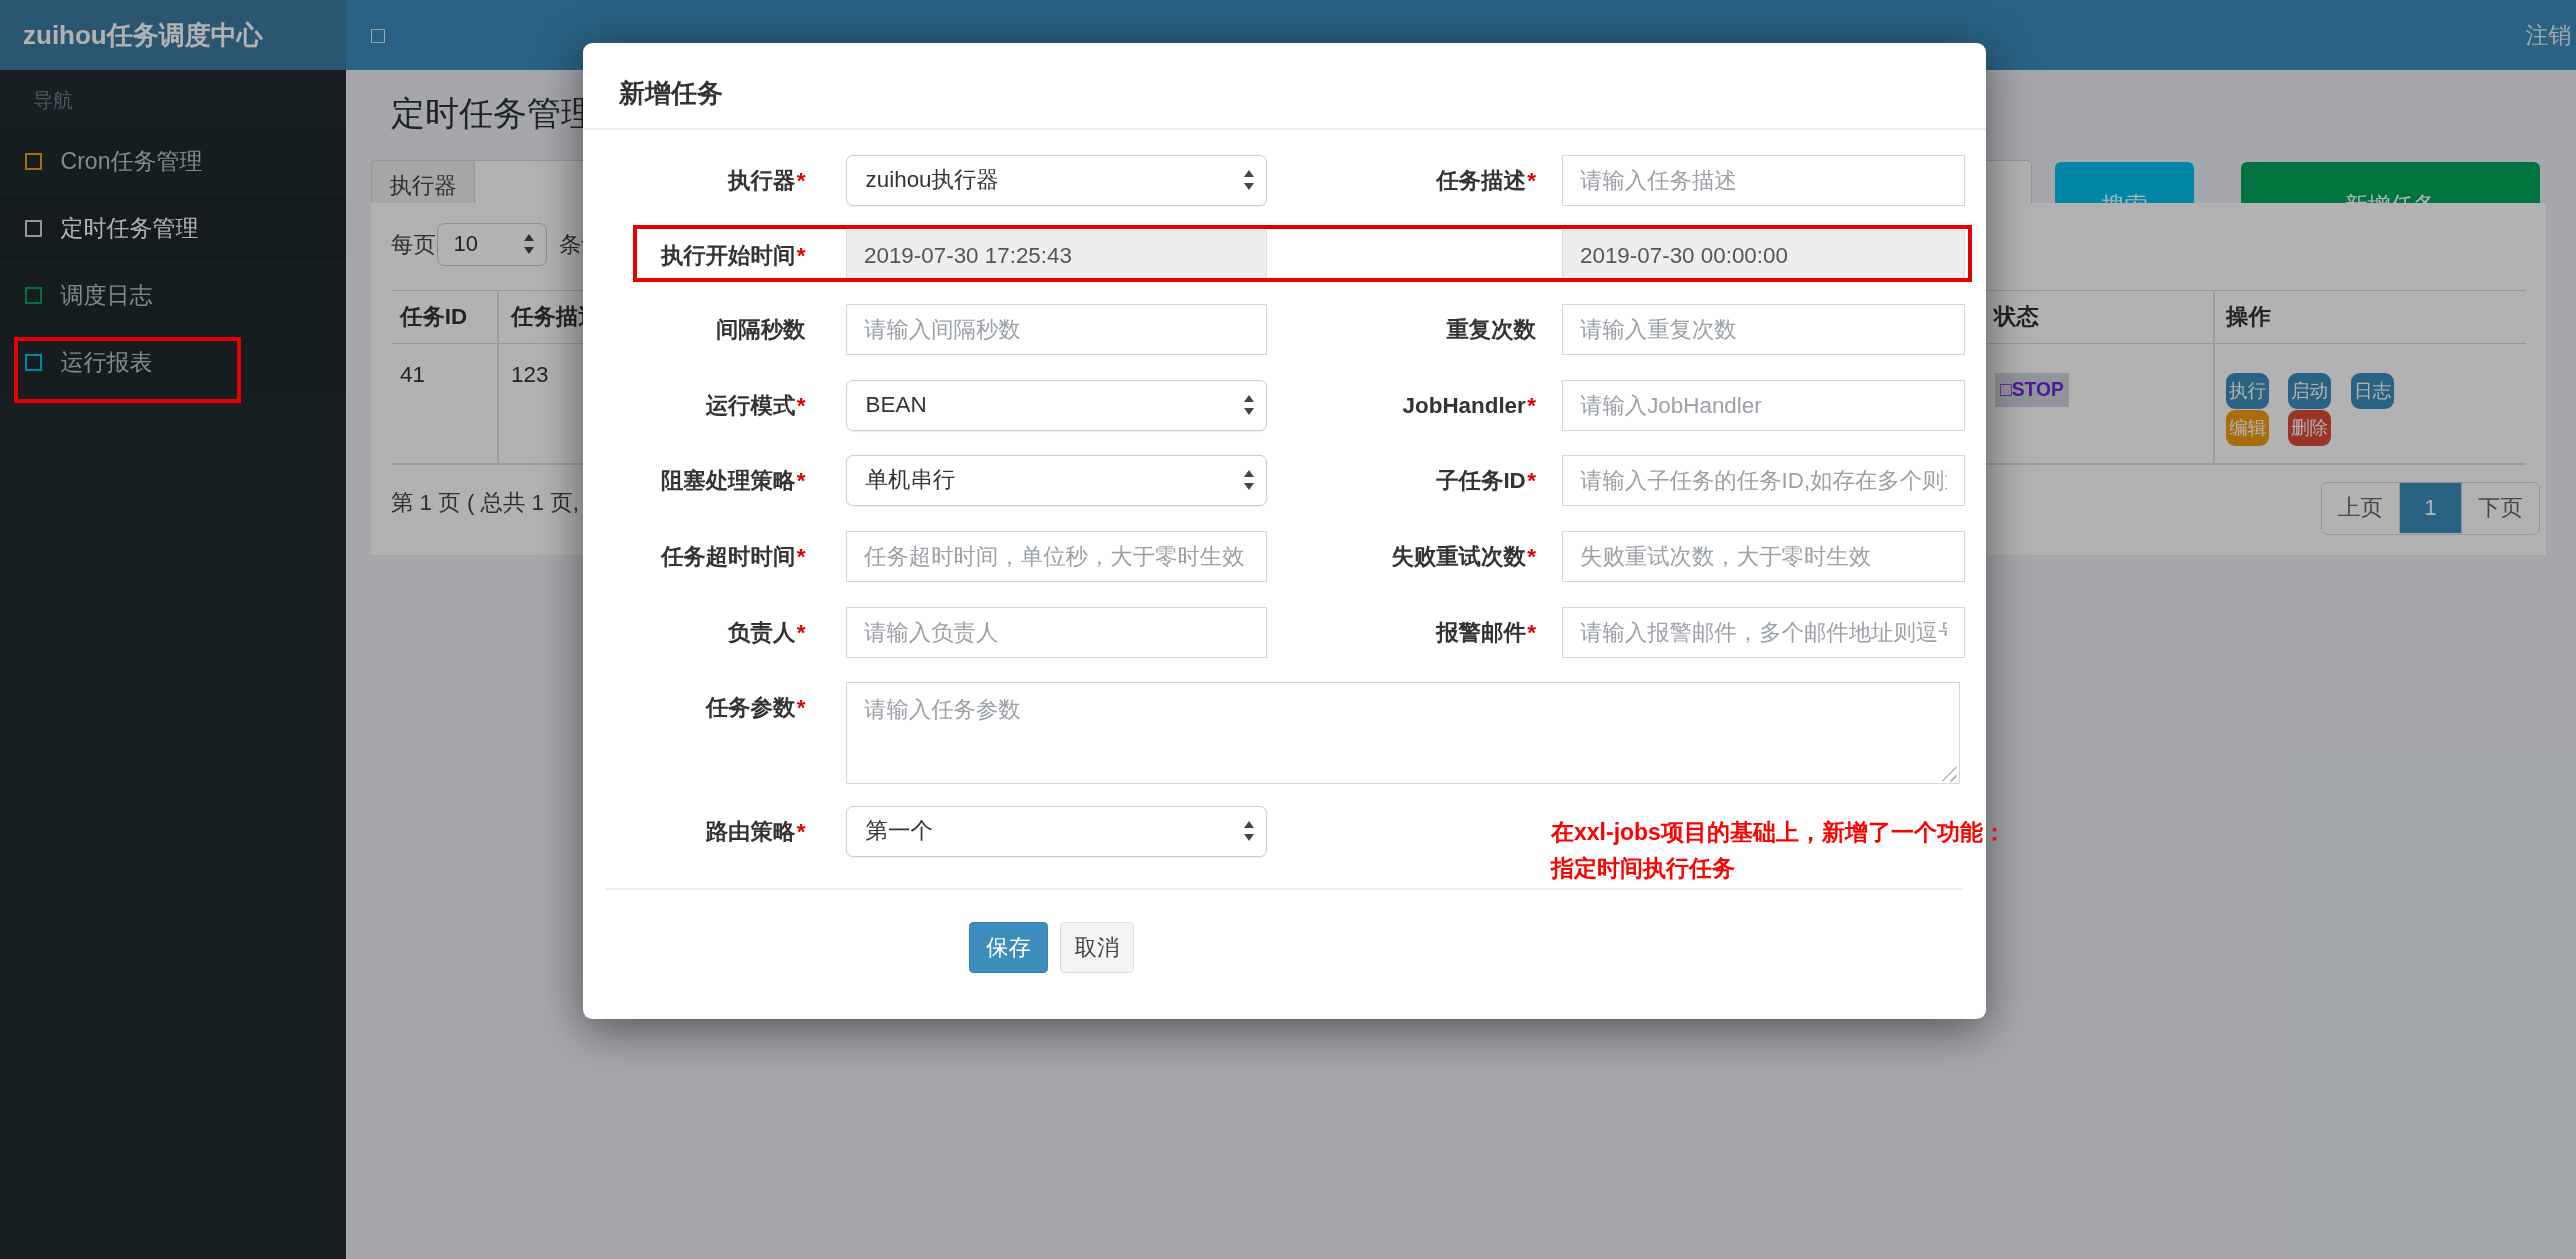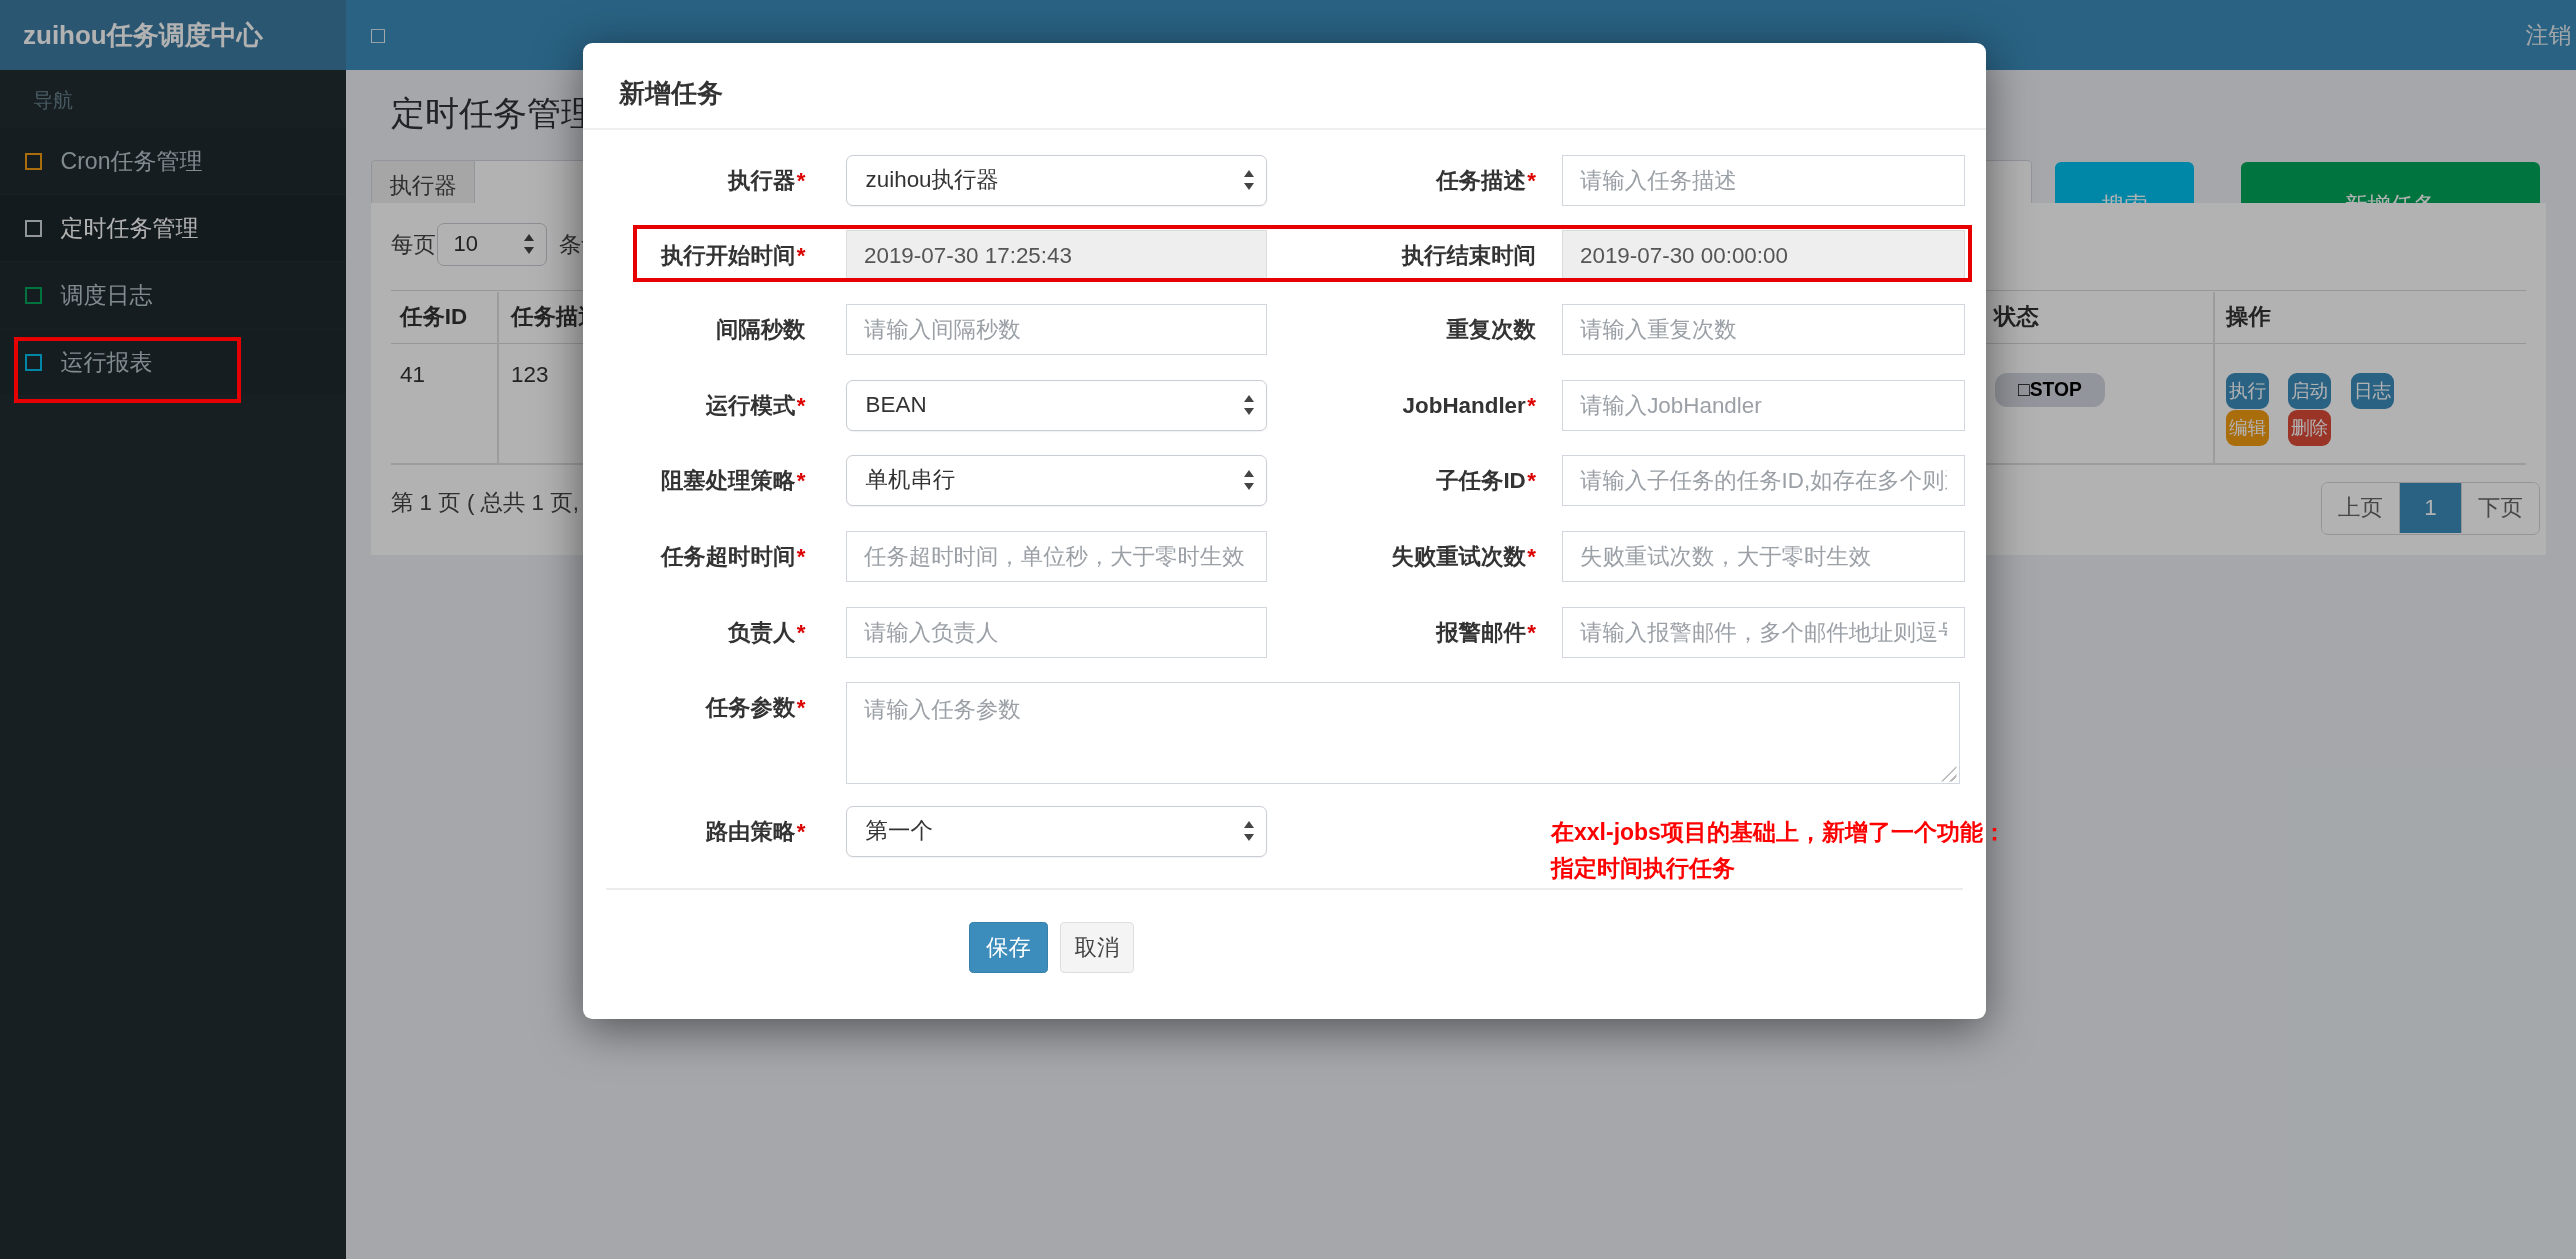--- a/index.html
+++ b/index.html
@@ -47,22 +47,22 @@
   .sel-arrows .up { top:1.5px; border-bottom:7px solid #444; }
   .sel-arrows .dn { bottom:1.5px; border-top:7px solid #444; }
 
   
   .thead { position:absolute; left:391px; top:290px; width:2135px; height:54px; border-top:1.5px solid #d8d8d8;
            border-bottom:1.5px solid #d8d8d8; z-index:1; background:#fff; }
   .th { position:absolute; top:290px; height:54px; line-height:54px; font-size:22.4px; font-weight:700; color:#333; z-index:2; }
   .vline { position:absolute; width:1.5px; background:#e0e0e0; top:292px; height:171px; z-index:2; }
   .rowline { position:absolute; left:391px; top:463px; width:2135px; height:1.5px; background:#e0e0e0; z-index:2; }
   .td { position:absolute; font-size:22.4px; color:#333; z-index:2; }
-  .status-badge { position:absolute; left:1995px; top:373px; height:34px; line-height:34px; padding:0 23px; background:#d2d6de;
-                  border-radius:12px; font-size:19.3px; font-weight:700; color:#000000; z-index:2; }
+  .status-badge { position:absolute; left:1995px; top:373px; height:34px; line-height:34px; padding:0 5px; background:#d2d6de;
+                  border-radius:1px; font-size:19.3px; font-weight:700; color:#6d28d9; z-index:2; }
   .abtn { position:absolute; height:36px; line-height:36px; padding:0; width:43px; text-align:center; border:none; border-radius:9px;
           color:#fff; font-size:18.6px; z-index:2; cursor:pointer; }
 
   
   .pg-info { position:absolute; left:391px; top:483px; height:39px; line-height:39px; font-size:22.4px; color:#444; z-index:1; white-space:nowrap; }
   .pager { position:absolute; left:2321px; top:482px; height:53px; z-index:1; display:flex; border:1.5px solid #d6d6d6;
            border-radius:7px; overflow:hidden; background:#fff; }
   .pager .pg { height:50px; line-height:50px; text-align:center; font-size:22.4px; color:#666; cursor:pointer; background:#fff; }
   .pager .prev,.pager .next { width:77px; }
   .pager .cur { width:63px; background:#3c8dbc; color:#fff; border-left:1.5px solid #d6d6d6; border-right:1.5px solid #d6d6d6; }
@@ -198,21 +198,20 @@
             </span>
           </div>
         </div>
       <div class="mlab lab-r"><span>任务描述</span><span class="req">*</span></div>
       <div class="fld fld-r"><input class="tin" placeholder="请输入任务描述" style=""></div>
     </div>
 
     <div class="mrow" style="top:187px;">
       <div class="mlab lab-l"><span>执行开始时间</span><span class="req">*</span></div>
       <div class="fld fld-l"><input class="tin" disabled="" value="2019-07-30 17:25:43" style=""></div>
-      <div class="mlab lab-r"><span>执行结束时间</span></div>
       <div class="fld fld-r"><input class="tin" disabled="" value="2019-07-30 00:00:00" style=""></div>
     </div>
 
     <div class="mrow" style="top:261px;">
       <div class="mlab lab-l"><span>间隔秒数</span></div>
       <div class="fld fld-l"><input class="tin" placeholder="请输入间隔秒数" style=""></div>
       <div class="mlab lab-r"><span>重复次数</span></div>
       <div class="fld fld-r"><input class="tin" placeholder="请输入重复次数" style=""></div>
     </div>
 

